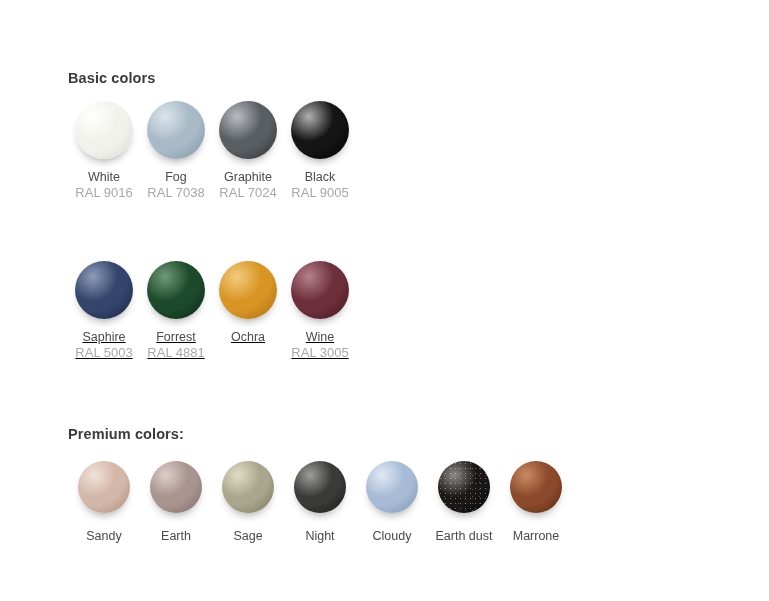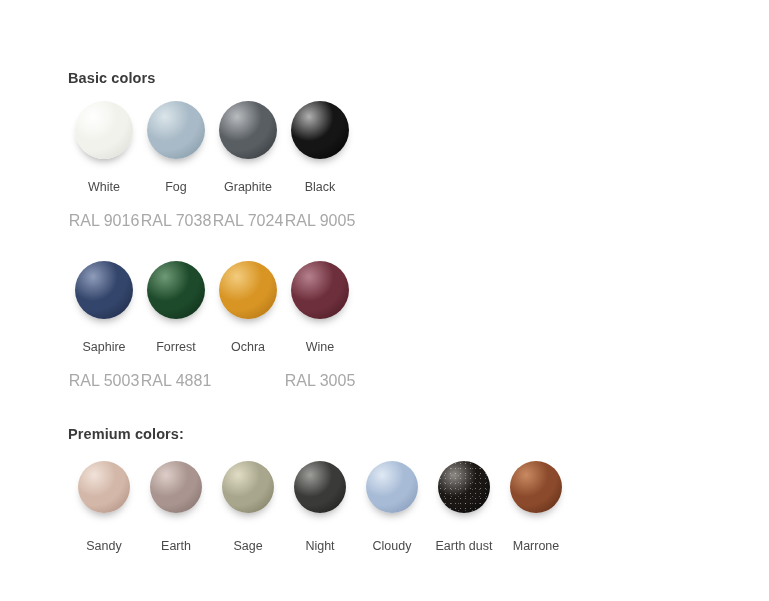--- a/index.html
+++ b/index.html
@@ -37,30 +37,29 @@
     letter-spacing: 0.1px;
     margin: 0 0 0 0;
     white-space: nowrap;
   }
 
   .swatch-row {
     display: flex;
     align-items: flex-start;
   }
   .swatch-row-basic    { margin-top: 13px; }
-  .swatch-row-standard { margin-top: 13px; }
+  .swatch-row-standard { margin-top: 13px; text-decoration: underline; }
   .swatch-row-premium  { margin-top: 17px; }
 
   .swatch {
     width: 72px;
     flex: 0 0 72px;
     display: flex;
     flex-direction: column;
     align-items: center;
-    gap: 10px;
   }
 
   
   .sphere-wrap {
     position: relative;
     display: flex;
     align-items: center;
     justify-content: center;
   }
   .sphere {
@@ -101,26 +100,26 @@
     font-size: 12.5px;
     color: #4a4a4a;
     text-align: center;
     line-height: 15px;
     white-space: nowrap;
   }
   .size-lg .swatch-name { margin-top: 9px; }
   .size-sm .swatch-name { margin-top: 14px; }
 
   .swatch-code {
-    font-size: 16px;
+    font-size: 13px;
     color: #a8a8a8;
     text-align: center;
     line-height: 13px;
     white-space: nowrap;
-    margin-top: 9px;
+    margin-top: 1px;
   }
   .swatch-code:empty { display: none; }
 </style>
 </head>
 <body>
 
 <div class="page">
 
   <div class="section section-basic">
     <div class="section-title">Basic colors</div>

